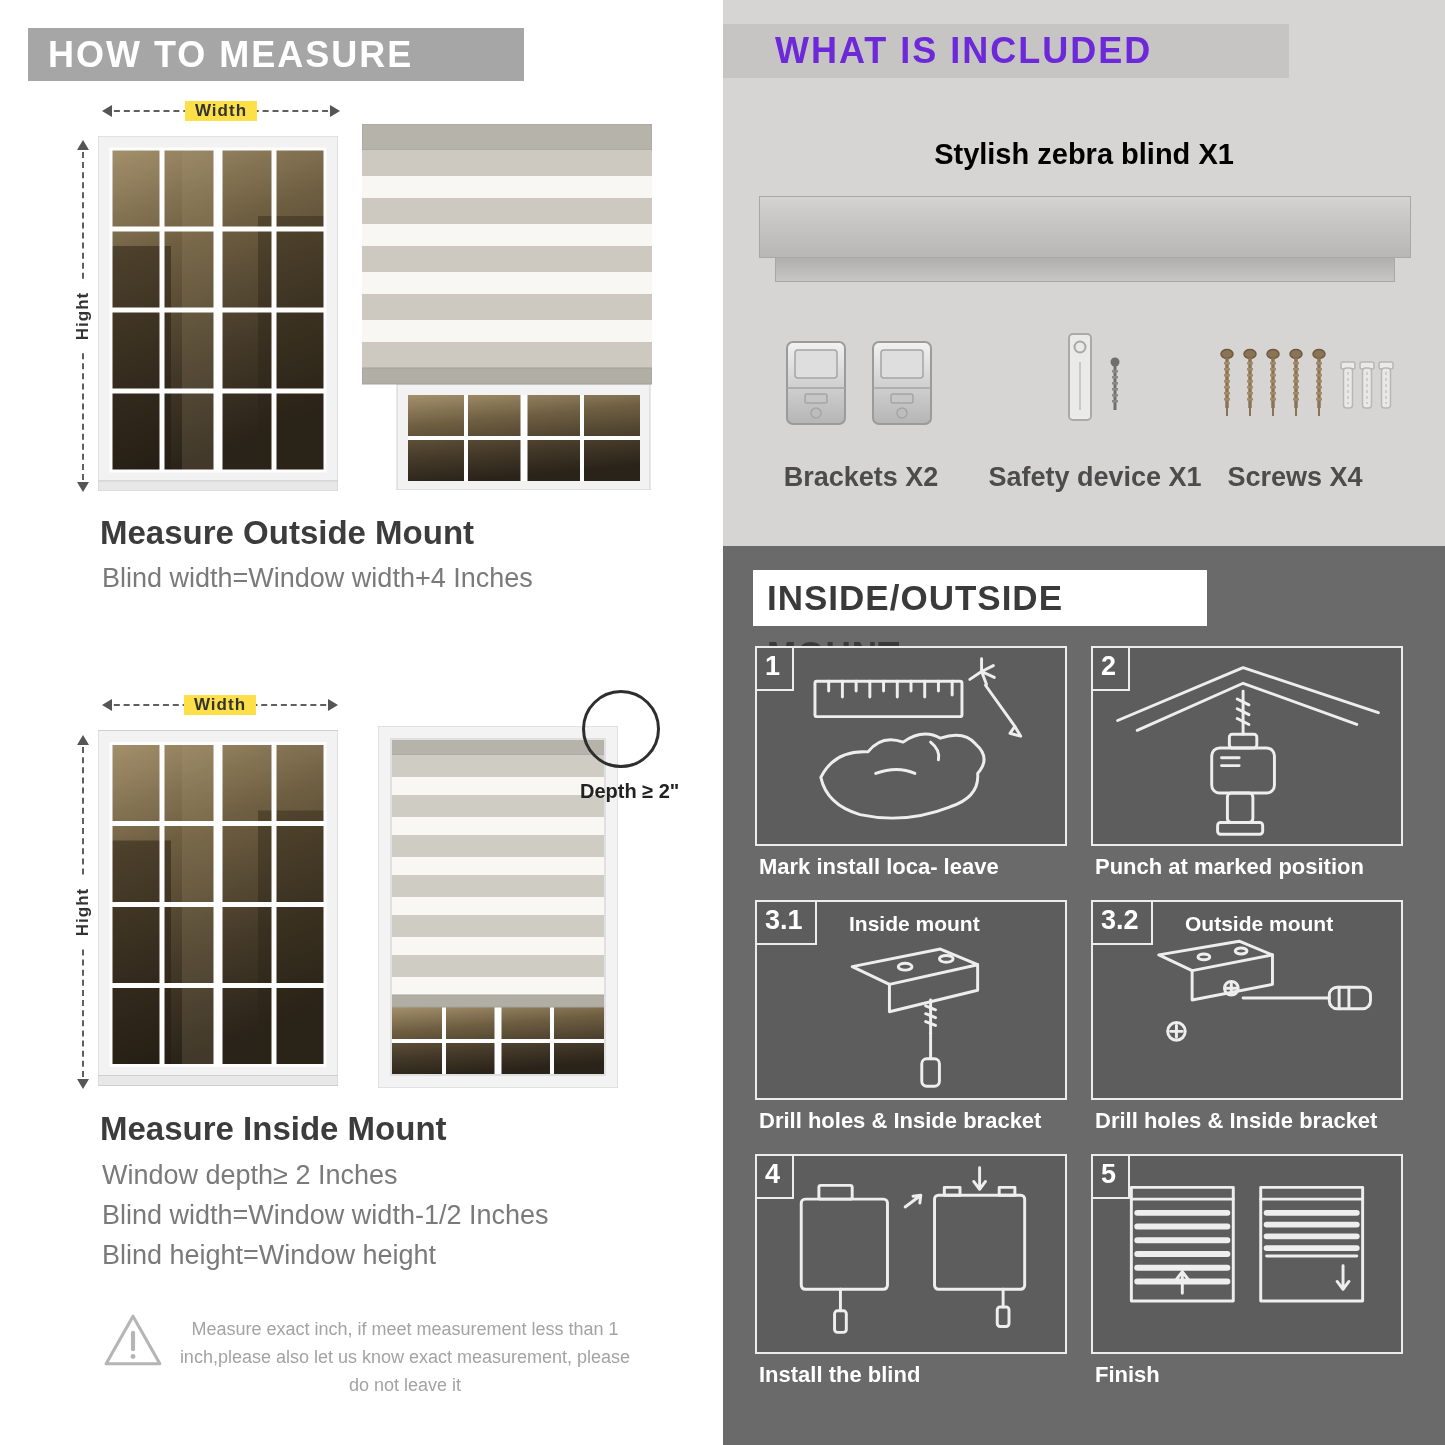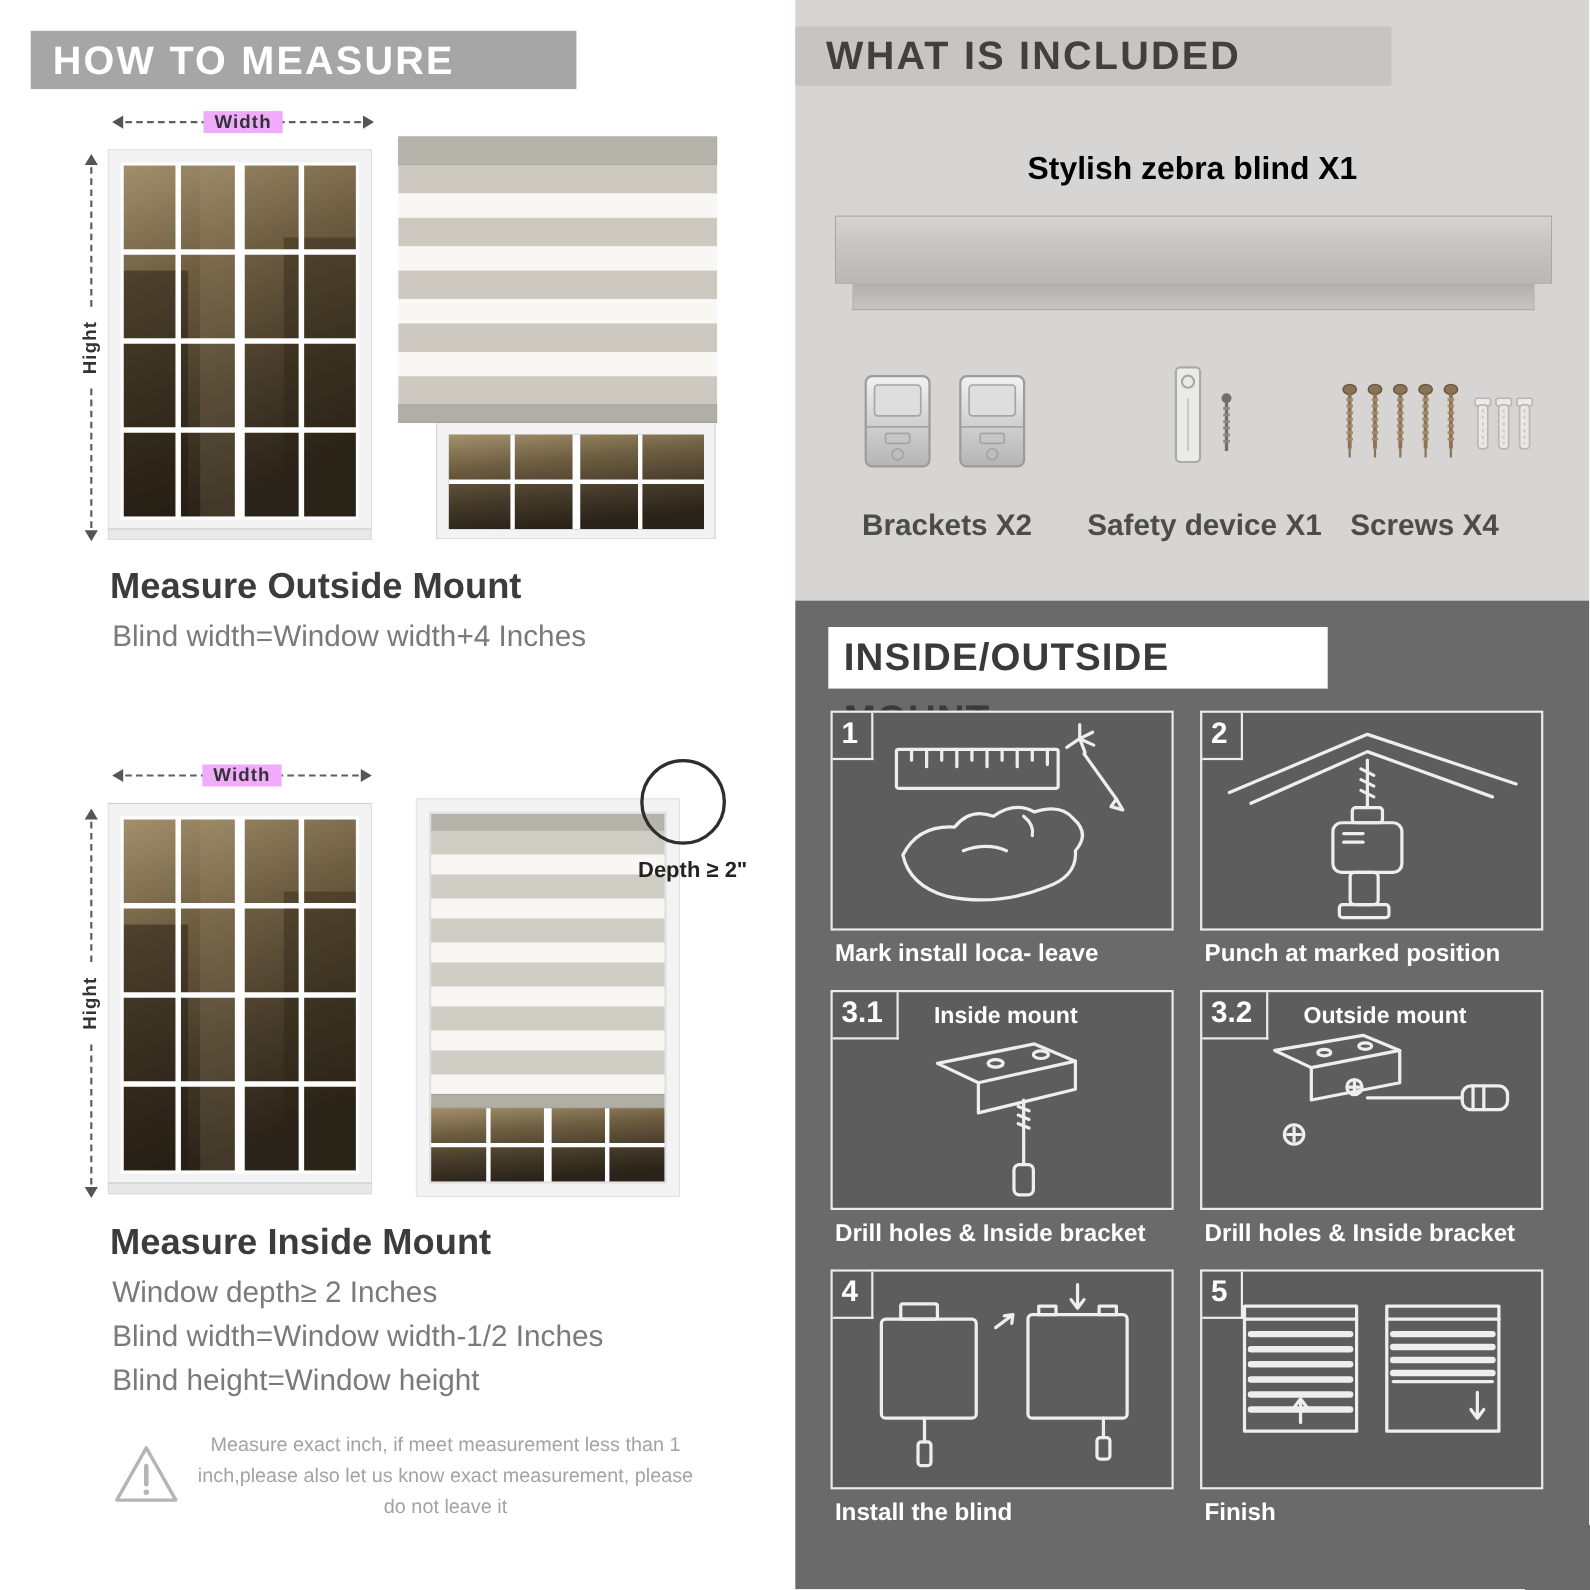--- a/index.html
+++ b/index.html
@@ -10,40 +10,40 @@
   .htm-bar{left:28px;top:28px;width:476px;height:53px;background:#a6a6a6;color:#ffffff;
            font-size:36px;font-weight:bold;line-height:53px;padding-left:20px;letter-spacing:2px;}
   .fig-svg{display:block;}
 
   
   .h-arrow{height:0;border-top:2px dashed #5f5f5f;}
   .h-arrow::before{content:"";position:absolute;left:-2px;top:-7px;width:0;height:0;
     border-top:6px solid transparent;border-bottom:6px solid transparent;border-right:10px solid #555;}
   .h-arrow::after{content:"";position:absolute;right:-2px;top:-7px;width:0;height:0;
     border-top:6px solid transparent;border-bottom:6px solid transparent;border-left:10px solid #555;}
-  .h-arrow .lbl{position:absolute;left:50%;top:0;transform:translate(-50%,-55%);background:#f0abfc;
+  .h-arrow .lbl{position:absolute;left:50%;top:0;transform:translate(-50%,-55%);background:#fde047;
     padding:0 10px;font-size:17px;font-weight:bold;color:#333;letter-spacing:1px;white-space:nowrap;}
   .v-arrow{width:0;border-left:2px dashed #5f5f5f;}
   .v-arrow::before{content:"";position:absolute;top:-2px;left:-7px;width:0;height:0;
     border-left:6px solid transparent;border-right:6px solid transparent;border-bottom:10px solid #555;}
   .v-arrow::after{content:"";position:absolute;bottom:-2px;left:-7px;width:0;height:0;
     border-left:6px solid transparent;border-right:6px solid transparent;border-top:10px solid #555;}
   .v-arrow .lbl{position:absolute;top:50%;left:0;transform:translate(-52%,-50%) rotate(-90deg);background:#fff;
     padding:0 10px;font-size:17px;font-weight:bold;color:#333;letter-spacing:1px;white-space:nowrap;}
 
   .sec-heading{font-size:33px;font-weight:bold;color:#3c3c3c;}
   .measure-line{font-size:27px;font-weight:normal;color:#7a7a7a;}
   .depth-circle{width:72px;height:72px;border:3px solid #2e2e2e;border-radius:50%;background:transparent;}
   .depth-label{font-size:20px;font-weight:bold;color:#222;}
-  .warn-text{width:460px;font-size:18px;color:#a3a3a3;line-height:1.55;text-align:center;}
+  .warn-text{width:460px;font-size:18px;color:#a3a3a3;line-height:1.55;text-align:center;margin-top:16px;}
 
   
   .included-panel{left:723px;top:0;width:722px;height:546px;background:#d6d5d3;}
-  .wii-bar{left:0;top:24px;width:514px;height:54px;background:#c6c5c3;color:#404040;
-           font-size:36px;font-weight:bold;line-height:54px;padding-left:28px;letter-spacing:2px;}
+  .wii-bar{left:0;top:24px;width:514px;height:54px;background:#c6c5c3;color:#6d28d9;
+           font-size:36px;font-weight:bold;line-height:54px;padding-left:52px;letter-spacing:2px;}
   .product-label{left:0;top:138px;width:722px;text-align:center;font-size:29px;font-weight:bold;color:#000000;}
   .headrail{left:36px;top:196px;width:652px;height:62px;
             background:linear-gradient(180deg,#d4d3d1 0%,#c6c5c3 45%,#b8b7b5 100%);
             border:1px solid #a9a8a6;box-sizing:border-box;}
   .headrail-lip{left:52px;top:258px;width:620px;height:24px;
             background:linear-gradient(180deg,#b0afad,#c7c6c4);
             border:1px solid #a9a8a6;border-top:none;box-sizing:border-box;}
   .inc-label{top:462px;font-size:27px;font-weight:bold;color:#4c4c4c;text-align:center;}
   .il1{left:28px;width:220px;} .il2{left:252px;width:240px;} .il3{left:482px;width:180px;}
 

